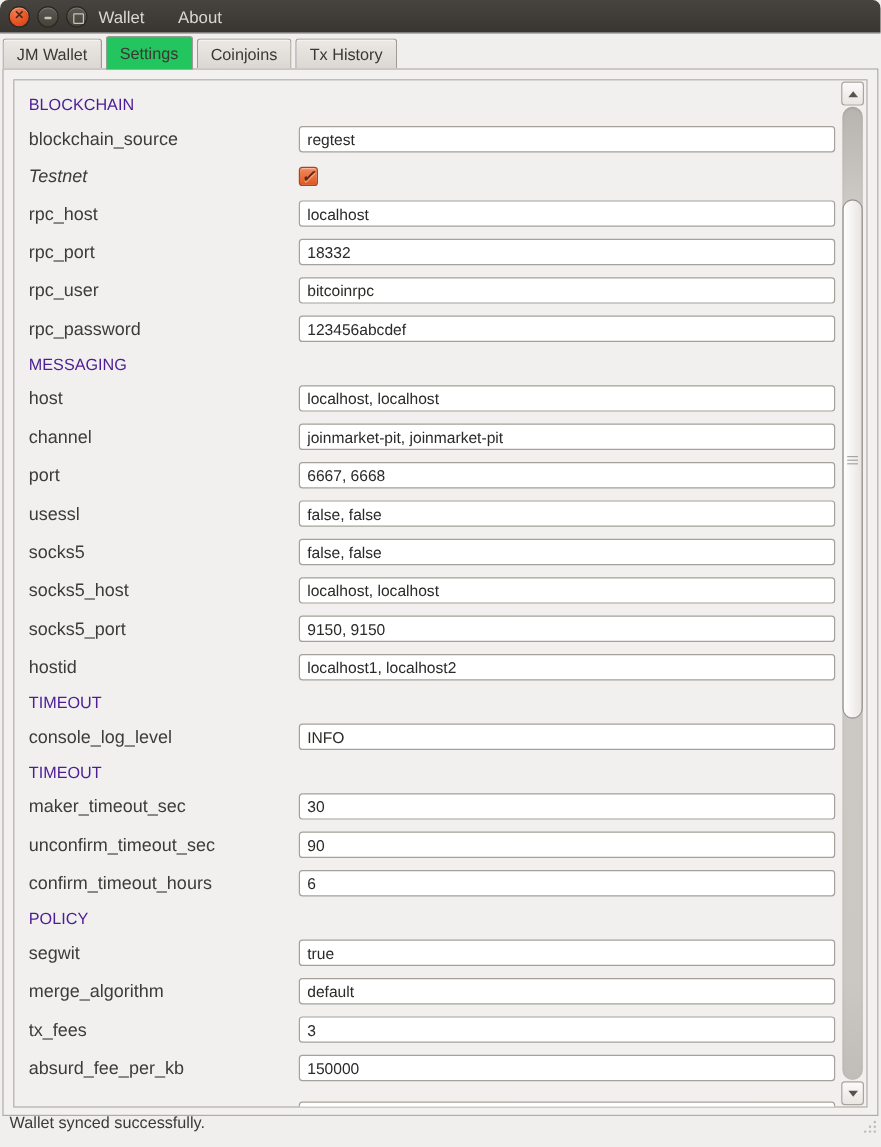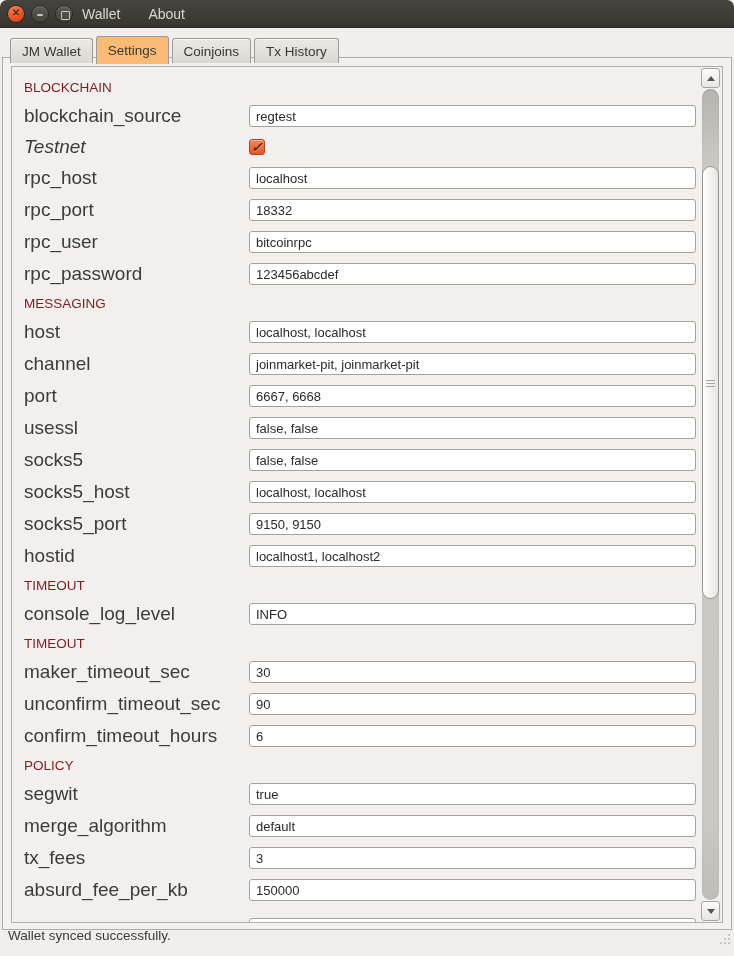--- a/index.html
+++ b/index.html
@@ -46,59 +46,58 @@
     border:1.5px solid #C9C5BE; border-radius:1px;
   }
   .menus { display:flex; gap:28px; margin-left:9px; }
   .menu-item {
     color:#DBD7D0; font-size:14px; line-height:28px; cursor:default;
   }
 
   
   .tabbar {
     position:absolute; top:28px; left:0; right:0; height:29px;
-    display:flex; align-items:flex-end; padding-left:10px;
+    display:flex; align-items:flex-end; padding-left:2px;
     z-index:3;
-    margin-top:6px;
   }
   .tab {
     height:25px; padding:0 11px; margin-right:3px;
     display:flex; align-items:center;
     background:linear-gradient(#ECE9E5,#DBD7D2);
     border:1px solid #9E9A95; border-bottom:none;
     border-radius:3px 3px 0 0;
     font-size:13.5px; color:#3A3833;
     position:relative; z-index:1; cursor:default;
     box-shadow:inset 0 1px 0 rgba(255,255,255,.6);
   }
   .tab.active {
-    height:28px; background:#fdba74; z-index:4; margin-bottom:-1px;
+    height:28px; background:#22c55e; z-index:4; margin-bottom:-1px;
     box-shadow:none;
   }
 
   
   .pane {
     position:absolute; top:57px; left:2px; right:2px; bottom:26px;
     background:#F2F1EF; border:1px solid #B0ACA7; z-index:1;
   }
   .scrollwrap {
     position:absolute; top:8px; left:8px; right:8px; bottom:6px;
     border:1px solid #B2AEA9; background:#F1F0EE; overflow:hidden;
   }
   .form {
     position:absolute; top:0; left:0; right:22px; bottom:0;
     padding:7px 0 0 12px; overflow:hidden;
   }
   .sec-title {
     height:26px; display:flex; align-items:center;
-    color:#7f1d1d; font-size:13.5px;
+    color:#4c1d95; font-size:13.5px;
   }
   .frow { height:32px; display:flex; align-items:center; }
   .frow.cb-row { height:30px;font-style:italic; }
-  .flabel { width:225px; font-size:19px; color:#3E3C38; flex:none; }
+  .flabel { width:225px; font-size:15px; color:#3E3C38; flex:none; }
   .finput {
     flex:1; height:22px; margin-right:4px;
     border:1px solid #A5A19B; border-radius:3px;
     padding:0 6px; background:#FFFFFF;
     font:13px "Liberation Sans", sans-serif; color:#2A2A28;
     outline:none;
   }
   .frow.partial .finput { margin-top:14px; }
   .checkbox {
     width:16px; height:16px; border-radius:3px;

